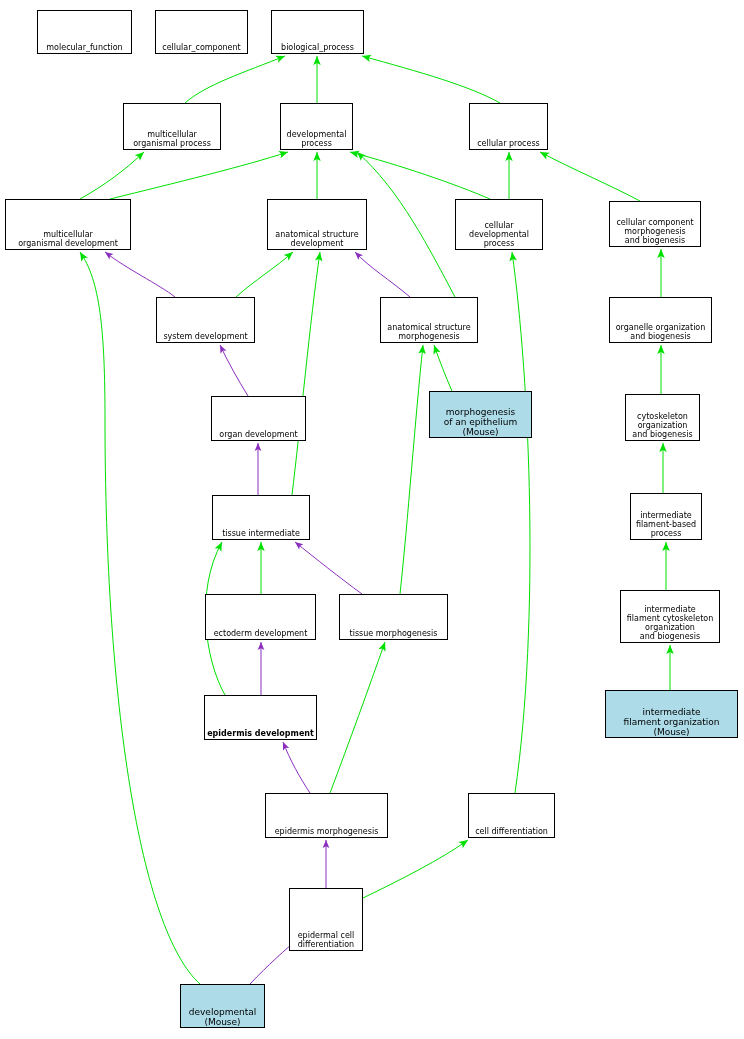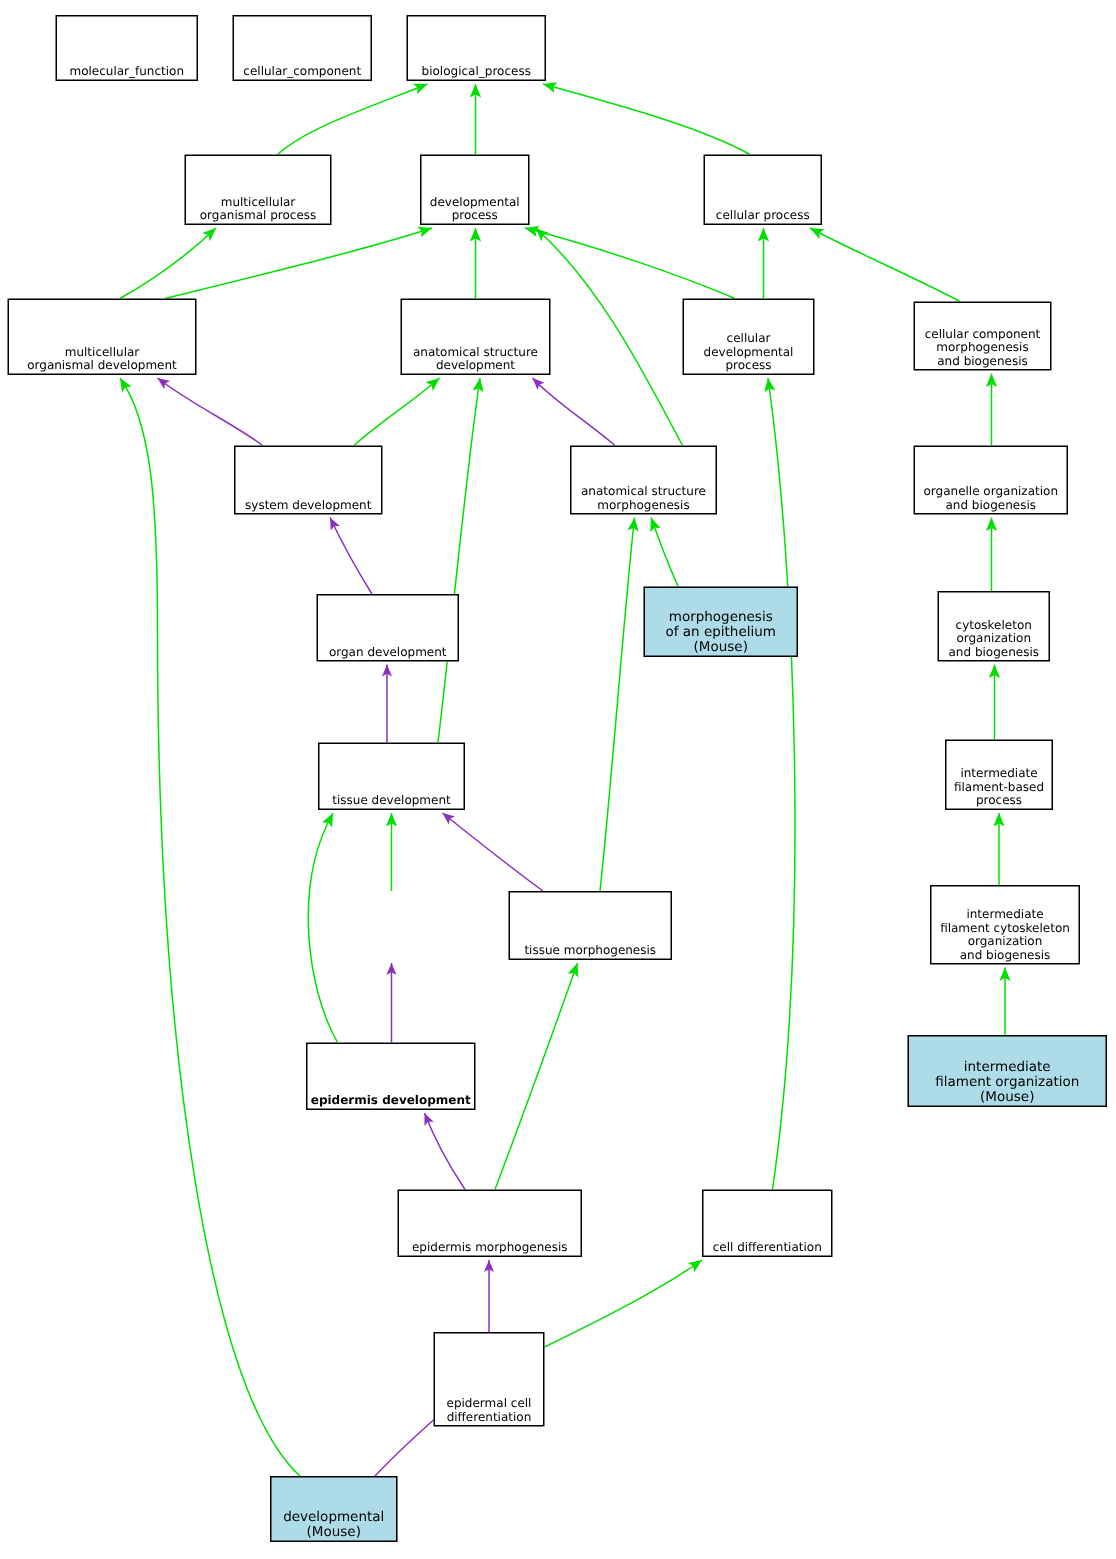--- a/index.html
+++ b/index.html
@@ -211,24 +211,25 @@
 morphogenesis</span></div>
     <div class="node sm" style="left: 609px; top: 297px; width: 103px; height: 46px;"><span>organelle organization
 and biogenesis</span></div>
     <div class="node sm" style="left: 211px; top: 396px; width: 95px; height: 45px;"><span>organ development</span></div>
     <div class="node mid highlight" style="left: 429px; top: 391px; width: 103px; height: 47px; background: rgb(173, 220, 232);"><span>morphogenesis
 of an epithelium
 (Mouse)</span></div>
     <div class="node sm" style="left: 625px; top: 394px; width: 75px; height: 47px;"><span>cytoskeleton
 organization
 and biogenesis</span></div>
-    <div class="node sm" style="left: 212px; top: 495px; width: 98px; height: 45px;"><span>tissue development</span></div>
+    <div class="node sm" style="left: 212px; top: 495px; width: 98px; height: 45px;"><span>tissue intermediate</span></div>
     <div class="node sm" style="left: 630px; top: 493px; width: 72px; height: 47px;"><span>intermediate
 filament-based
 process</span></div>
+    <div class="node sm" style="left: 205px; top: 594px; width: 111px; height: 46px;"><span>ectoderm development</span></div>
     <div class="node sm" style="left: 339px; top: 594px; width: 109px; height: 46px;"><span>tissue morphogenesis</span></div>
     <div class="node sm" style="left: 620px; top: 590px; width: 100px; height: 53px;"><span>intermediate
 filament cytoskeleton
 organization
 and biogenesis</span></div>
     <div class="node sm" style="left: 204px; top: 695px; width: 113px; height: 45px; font-weight: bold;"><span>epidermis development</span></div>
     <div class="node mid highlight" style="left: 605px; top: 690px; width: 133px; height: 48px; background: rgb(173, 220, 232);"><span>intermediate
 filament organization
 (Mouse)</span></div>
     <div class="node sm" style="left: 468px; top: 793px; width: 87px; height: 45px;"><span>cell differentiation</span></div>

